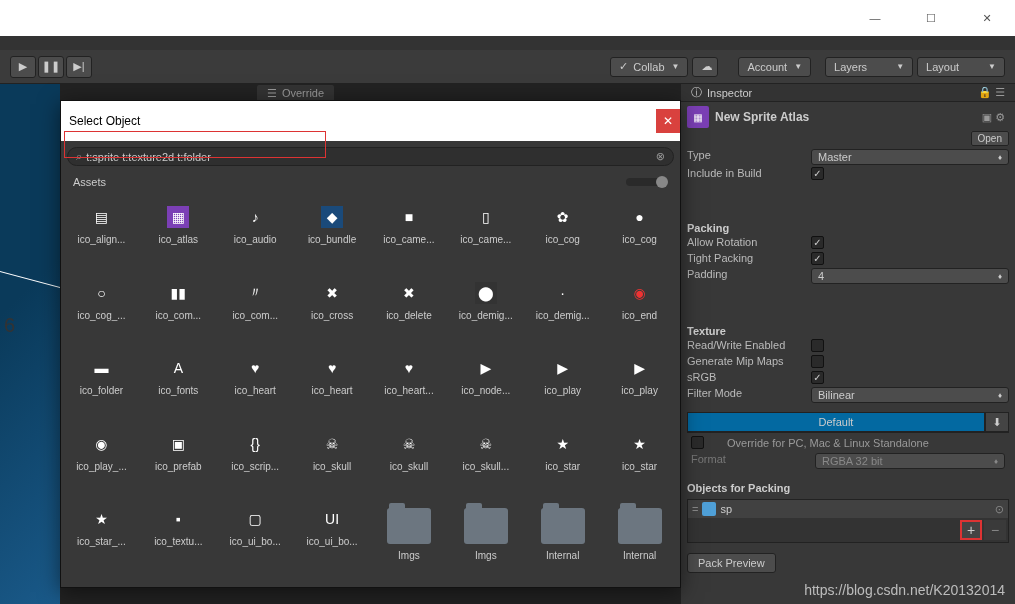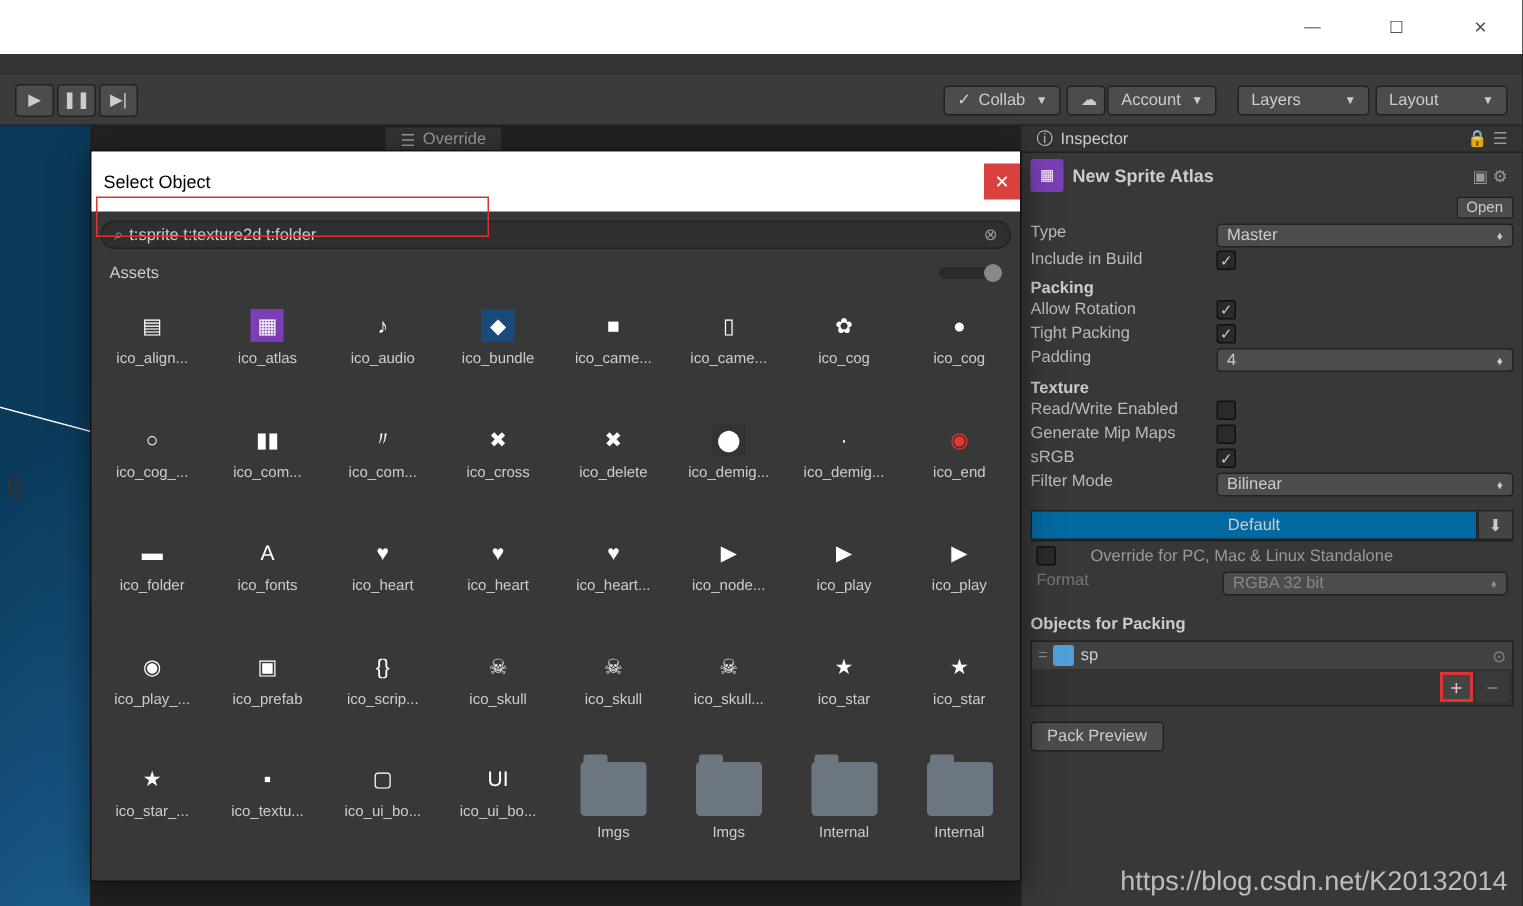--- a/index.html
+++ b/index.html
@@ -23,21 +23,21 @@
 .inspector-panel { position: absolute; right: 0; top: 0; width: 335px; height: 520px; background: #383838; border-left: 1px solid #222; }
 .insp-tab { height: 18px; background: #333; padding: 2px 10px; display: flex; align-items: center; gap: 5px; color: #ccc; font-size: 11px; border-bottom: 1px solid #222; }
 .insp-header { padding: 4px 6px; display: flex; align-items: center; gap: 6px; }
 .atlas-icon { width: 22px; height: 22px; background: #7b3fb5; border-radius: 2px; display: flex; align-items: center; justify-content: center; font-size: 10px; color: #fff; }
 .insp-title { flex: 1; color: #ccc; font-size: 12px; font-weight: bold; }
 .open-btn { font-size: 10px; background: #4c4c4c; border: 1px solid #222; padding: 1px 6px; border-radius: 2px; cursor: pointer; }
 .insp-gear { display: flex; gap: 2px; color: #999; cursor: pointer; }
 .prop-row { display: flex; align-items: flex-start; padding: 1px 6px; min-height: 16px; }
 .prop-label { width: 124px; color: #bbb; font-size: 11px; }
 .prop-val { flex: 1; }
-.section-hdr { padding: 4px 6px 1px; color: #ccc; font-weight: bold; font-size: 11px; }
+.section-hdr { padding: 4px 6px 1px; color: #ccc; font-weight: bold; font-size: 11px; margin-top: 36px; }
 .checkbox { width: 13px; height: 13px; background: #2a2a2a; border: 1px solid #111; border-radius: 2px; display: flex; align-items: center; justify-content: center; font-size: 10px; color: #ccc; cursor: pointer; }
 .dropdown-field { background: #4c4c4c; border: 1px solid #222; border-radius: 3px; padding: 1px 6px; font-size: 11px; color: #ccc; display: flex; align-items: center; cursor: pointer; }
 .dropdown-field .dar { margin-left: auto; font-size: 8px; }
 .platform-bar { display: flex; margin: 8px 6px 0; border-bottom: 1px solid #222; }
 .platform-tab { flex: 1; background: #0369a1; padding: 3px; text-align: center; font-size: 11px; border: 1px solid #222; }
 .dl-btn { width: 24px; background: #444; border: 1px solid #222; display: flex; align-items: center; justify-content: center; cursor: pointer; }
 .override-row { padding: 3px 10px; display: flex; align-items: center; gap: 23px; font-size: 11px; color: #999; }
 .obj-list { margin: 4px 6px; background: #333; border: 1px solid #222; }
 .obj-row { display: flex; align-items: center; padding: 2px 4px; background: #414141; }
 .obj-row .ico { width: 14px; height: 14px; background: #4fa0d8; border-radius: 2px; margin-right: 4px; }
@@ -55,42 +55,42 @@
 .dlg-tabs { padding: 2px 8px; display: flex; align-items: center; }
 .dlg-tab { font-size: 11px; color: #ccc; padding: 2px 4px; }
 .slider-area { margin-left: auto; width: 40px; height: 8px; background: #2a2a2a; border-radius: 4px; position: relative; margin-right: 6px; }
 .slider-area .knob { position: absolute; right: -2px; top: -2px; width: 12px; height: 12px; background: #888; border-radius: 50%; }
 .asset-grid { padding: 10px 4px; display: grid; grid-template-columns: repeat(8, 1fr); gap: 4px; overflow-y: auto; height: 408px; }
 .asset { display: flex; flex-direction: column; align-items: center; gap: 6px; cursor: pointer; padding: 4px 0; }
 .asset-ico { width: 22px; height: 22px; display: flex; align-items: center; justify-content: center; font-size: 14px; color: #fff; }
 .asset-folder { width: 44px; height: 36px; background: #6c7680; border-radius: 3px; position: relative; }
 .asset-folder::before { content: ''; position: absolute; top: -5px; left: 2px; width: 16px; height: 6px; background: #6c7680; border-radius: 2px 2px 0 0; }
 .asset-lbl { font-size: 10px; color: #ccc; max-width: 62px; overflow: hidden; text-overflow: ellipsis; white-space: nowrap; text-align: center; }
-.watermark { position: absolute; bottom: 6px; right: 10px; color: #ddd; font-size: 18px; opacity: 0.8; pointer-events: none; margin-left: 23px; }
+.watermark { position: absolute; bottom: 6px; right: 10px; color: #ddd; font-size: 14px; opacity: 0.8; pointer-events: none; margin-left: 23px; }
 .maximize-txt { position: absolute; left: 0; top: 18px; font-size: 10px; color: #999; }
 </style>
 </head>
 <body>
 
 <div class="titlebar">
   <div class="titlebar-btn">—</div>
   <div class="titlebar-btn">☐</div>
   <div class="titlebar-btn">✕</div>
 </div>
 <div class="menubar"></div>
 <div class="toolbar">
   <div class="play-controls">
     <div class="pbtn">▶</div>
     <div class="pbtn">❚❚</div>
     <div class="pbtn">▶|</div>
   </div>
   <div class="tb-spacer"></div>
   <div class="drop">✓ <span>Collab</span><span class="arr">▼</span></div>
   <div class="drop cloud-btn" style="margin-left:4px">☁</div>
-  <div class="drop" style="margin-left:1px">
+  <div class="drop" style="margin-left:20px">
       <span>Account</span>
       <span class="arr">▼</span>
     </div>
   <div class="drop" style="margin-left:14px">
       <span>Layers</span>
       <span class="arr" style="margin-left:24px">▼</span>
     </div>
   <div class="drop" style="margin-left:4px">
       <span>Layout</span>
       <span class="arr" style="margin-left:24px">▼</span>

